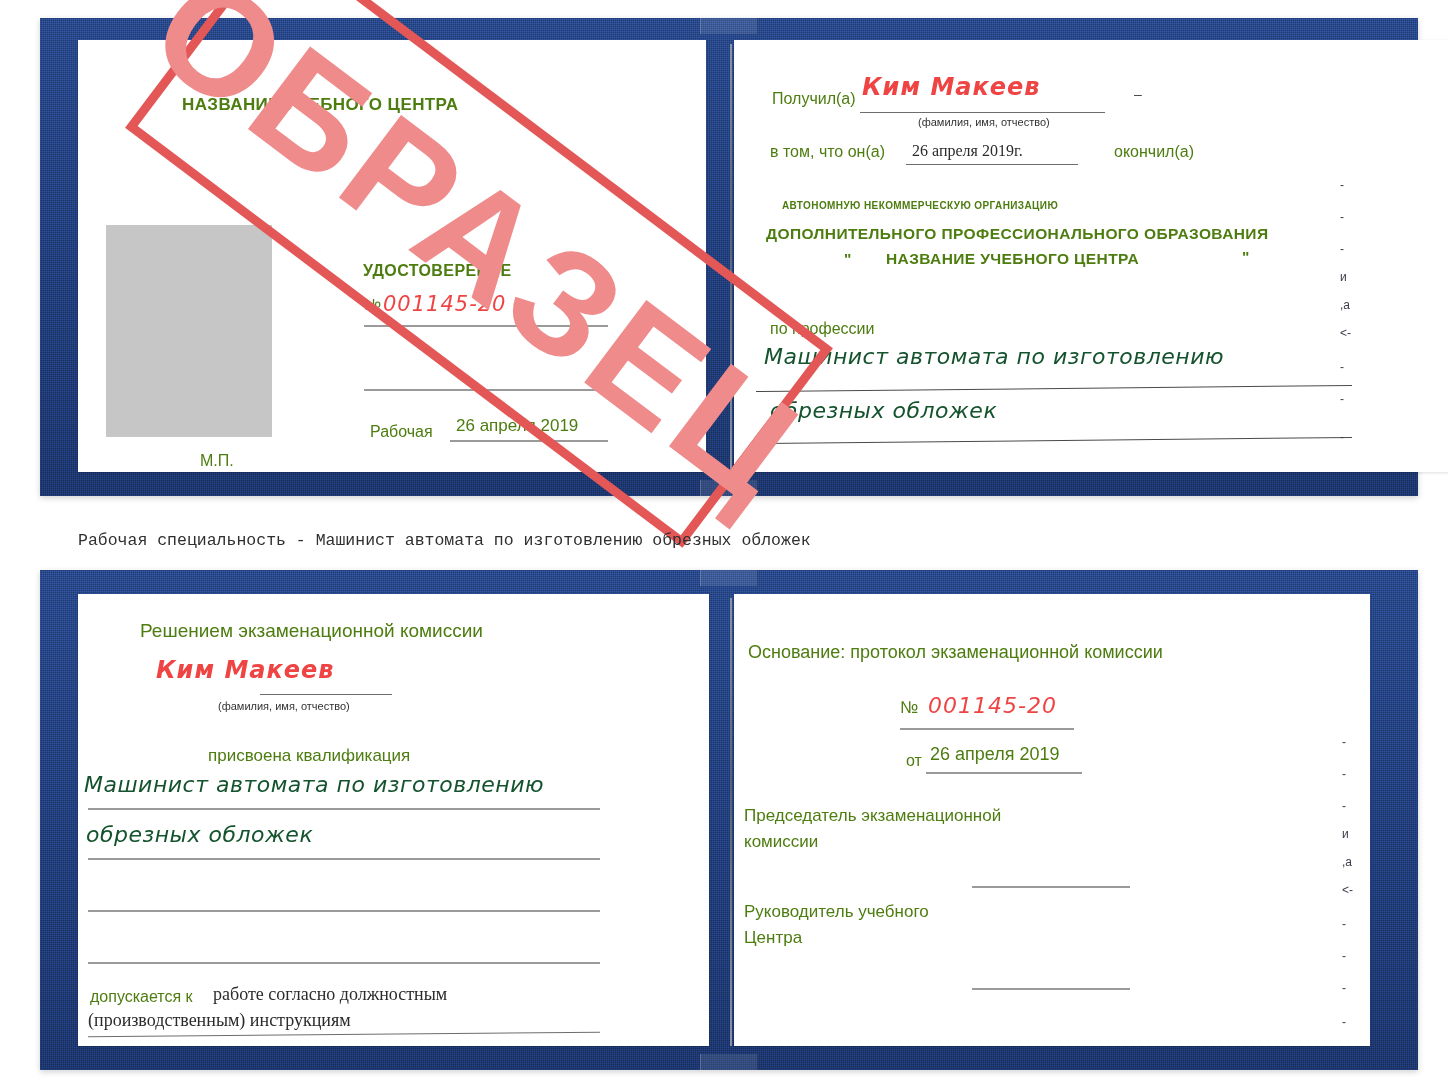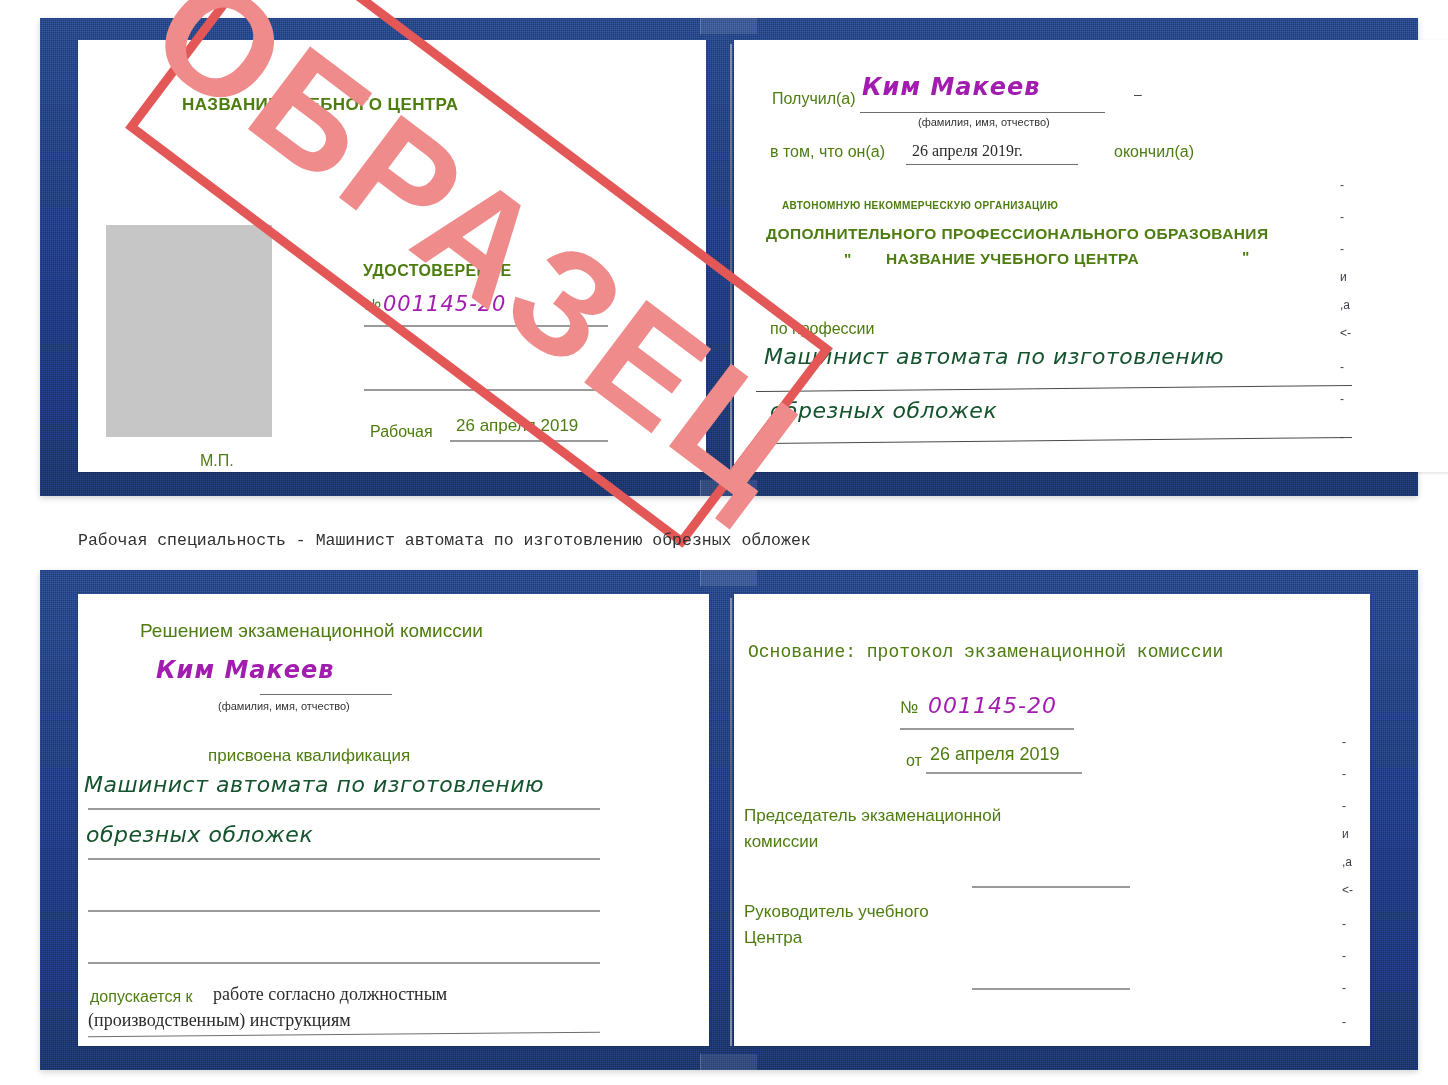--- a/index.html
+++ b/index.html
@@ -45,21 +45,21 @@
     position:absolute;width:2px;
     background:linear-gradient(180deg,#9aa3b0,#5d6774 40%,#9aa3b0);
     opacity:.85;
   }
 
   
   .t{ position:absolute; color:#4d7c0f; white-space:nowrap; }
   .caps{ letter-spacing:.4px; font-weight:700; }
   .sm{ font-size:11px; color:#333; }
   .hand{
-    color:#a21caf;
+    color:#ef4444;
     font-family:"DejaVu Sans", sans-serif;
     font-style:italic;
     letter-spacing:1px;
   }
   .hand2{
     color:#14532d;
     font-family:"DejaVu Sans", sans-serif;
     font-style:italic;
     letter-spacing:.5px;
   }
@@ -211,21 +211,21 @@
     <div class="t" style="left:12px;top:394px;font-size:16px;">допускается к</div>
     <div class="t ital" style="left:135px;top:390px;font-size:18px;">работе согласно должностным</div>
     <div class="t ital" style="left:10px;top:416px;font-size:18px;">(производственным) инструкциям</div>
     <div class="rule thin" style="left:10px;top:440px;width:512px;transform:rotate(-0.5deg);"></div>
   </div>
 
   <div class="gutter" style="left:690px;top:28px;height:448px;"></div>
 
   <div class="page shadowed" style="left:694px;top:24px;width:636px;height:452px;">
 
-    <div class="t" style="left:14px;top:48px;font-size:18px;font-family:Liberation Mono, monospace;">Основание: протокол экзаменационной комиссии</div>
+    <div class="t" style="left:14px;top:48px;font-size:18px;">Основание: протокол экзаменационной комиссии</div>
 
     <div class="t" style="left:166px;top:104px;font-size:17px;">№</div>
     <div class="t hand" style="left:194px;top:99px;font-size:22px;">001145-20</div>
     <div class="rule" style="left:166px;top:134px;width:86px;"></div>
     <div class="rule" style="left:252px;top:134px;width:88px;"></div>
 
     <div class="t" style="left:172px;top:158px;font-size:16px;">от</div>
     <div class="t" style="left:196px;top:150px;font-size:18px;">26 апреля 2019</div>
     <div class="rule" style="left:192px;top:178px;width:156px;"></div>
 

